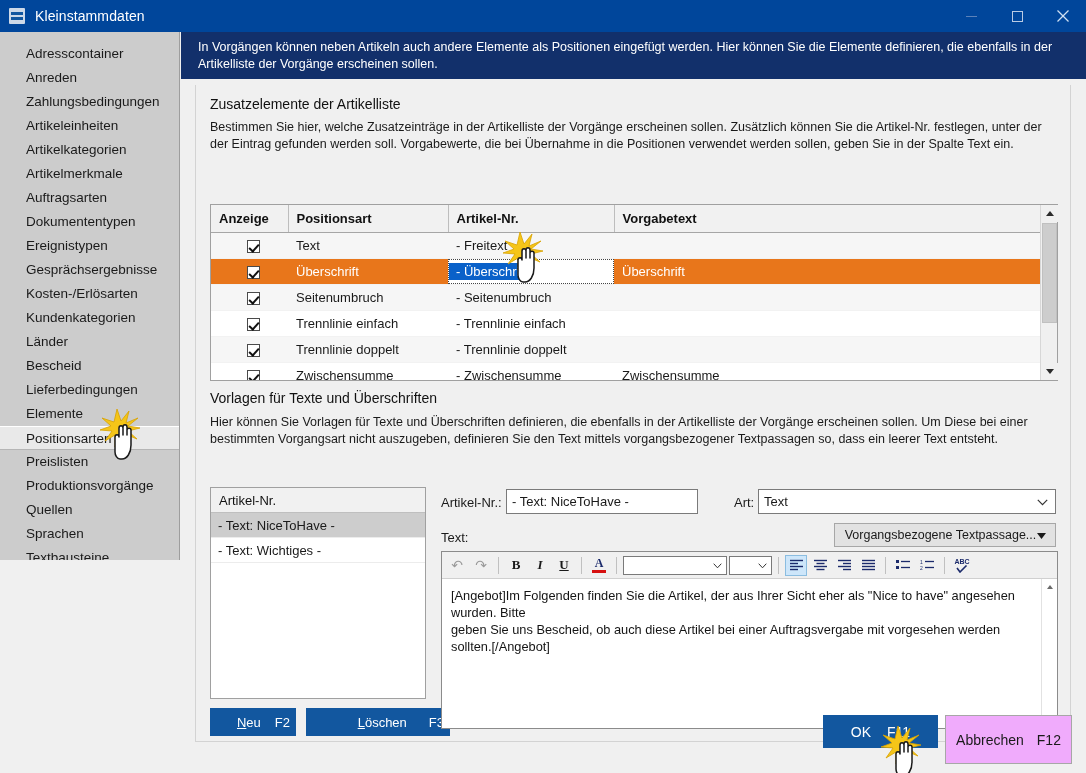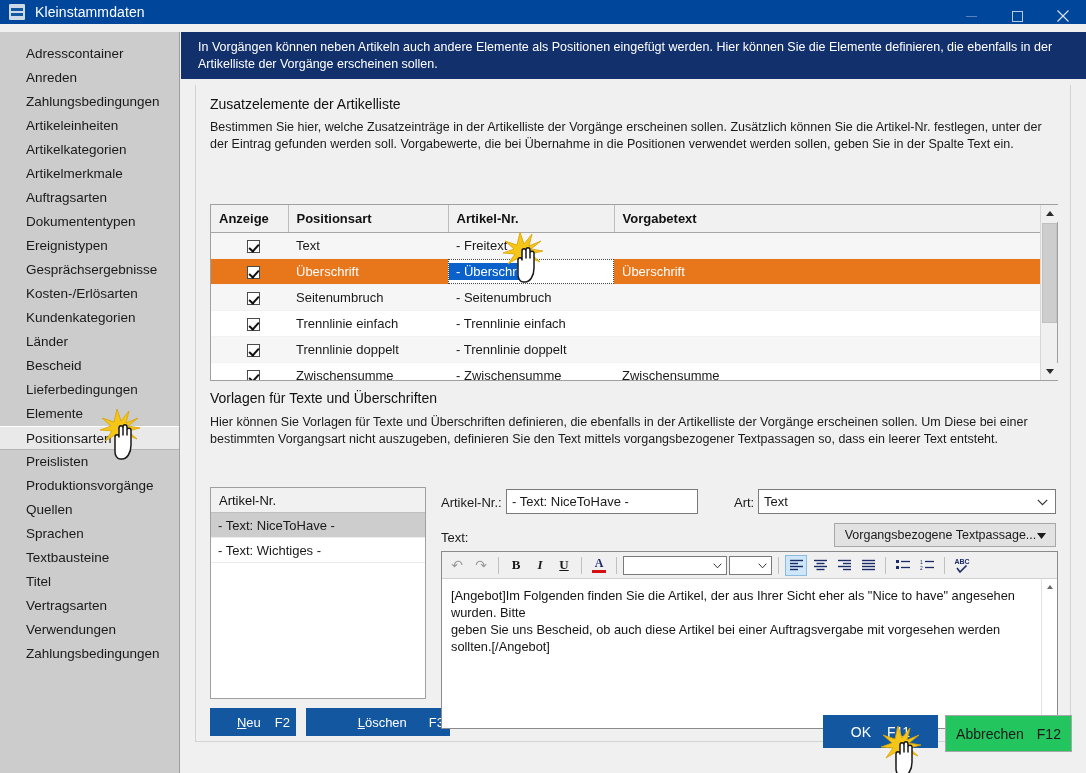--- a/index.html
+++ b/index.html
@@ -12,21 +12,21 @@
   }
   .app {
     position: relative;
     width: 1086px; height: 773px;
     background: #f0f0f0;
   }
 
   
   .titlebar {
     position: absolute; top: 0; left: 0;
-    width: 1086px; height: 24px;
+    width: 1086px; height: 32px;
     background: #00469b;
     display: flex; align-items: center;
   }
   .title-icon {
     width: 16px; height: 16px;
     margin-left: 9px;
     background: #cdd9e8;
     border-radius: 1px;
     position: relative;
     flex: 0 0 auto;
@@ -54,21 +54,21 @@
   .win-btn {
     width: 46px; height: 32px;
     display: flex; align-items: center; justify-content: center;
     color: #e4ecf6;
   }
   .win-btn svg { display: block; }
 
   
   .sidebar {
     position: absolute; left: 0; top: 32px;
-    width: 180px; height: 741px;
+    width: 180px; height: 528px;
     background: #cccccc;
     border-right: 1px solid #9e9e9e;
     padding-top: 10px;
     overflow: hidden;
   }
   .side-item {
     height: 24px;
     line-height: 24px;
     padding-left: 26px;
     font-size: 13.5px;
@@ -405,22 +405,22 @@
     position: absolute; left: 823px; top: 715px;
     width: 115px; height: 33px;
     background: #12579f; color: #ffffff;
     border: none; font-size: 14px;
     font-family: "Liberation Sans", sans-serif;
     display: flex; align-items: center; justify-content: center;
     gap: 16px; cursor: pointer;
   }
   .btn-cancel {
     position: absolute; left: 945px; top: 715px;
-    width: 127px; height: 37px;
-    background: #22c55e; color: #1a1a1a;
+    width: 127px; height: 49px;
+    background: #f0abfc; color: #1a1a1a;
     border: 1px solid #a7a7a7; font-size: 14px;
     font-family: "Liberation Sans", sans-serif;
     display: flex; align-items: center; justify-content: center;
     gap: 13px; cursor: pointer;
   }
 
   
   .cursor-group { position: absolute; pointer-events: none; }
 
   .cg-sidebar { left: 95px; top: 405px; }

